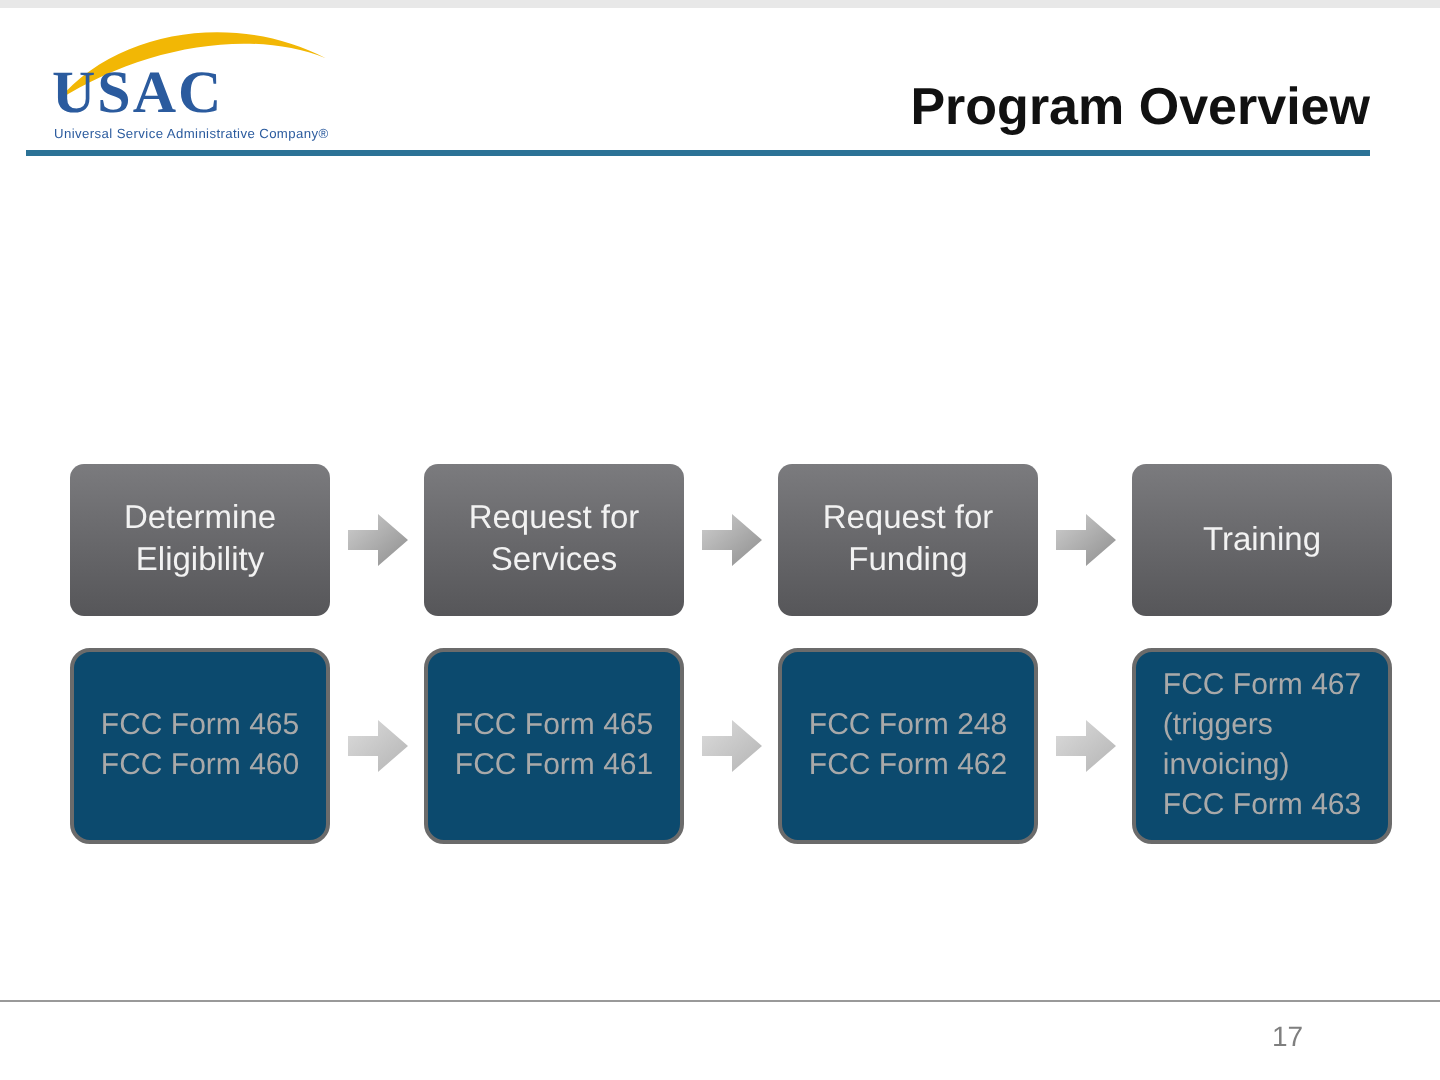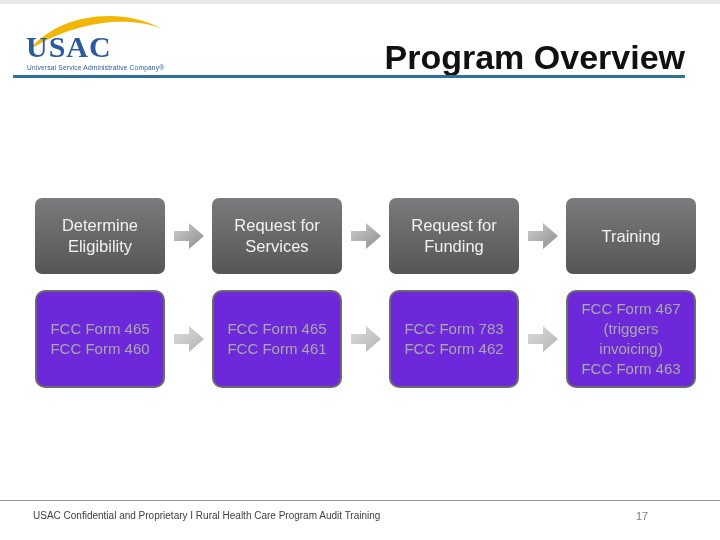--- a/index.html
+++ b/index.html
@@ -17,58 +17,58 @@
   }
   .logo-tagline{
     position:absolute;left:9px;top:56px;font-size:6.6px;color:#2B5B9E;
     white-space:nowrap;letter-spacing:0.2px;
   }
   .header-rule{
     position:absolute;left:13px;top:71px;width:672px;height:2.5px;
     background:#2B7296;
   }
   .slide-title{
-    position:absolute;right:35px;top:34px;font-size:34px;font-weight:bold;
+    position:absolute;right:35px;top:34px;font-size:26px;font-weight:bold;
     color:#111111;white-space:nowrap;
   }
   
   .section-heading{
     position:absolute;left:37px;top:104px;font-size:20px;font-weight:bold;
     color:#1F6FA8;white-space:nowrap;
   }
   
   .flow-grid{
-    position:absolute;left:35px;top:194px;display:grid;
+    position:absolute;left:35px;top:228px;display:grid;
     grid-template-columns:130px 47px 130px 47px 130px 47px 130px;
     grid-template-rows:76px 98px;row-gap:16px;
   }
   .step-box{
     background:linear-gradient(180deg,#7B7B7E 0%,#6A6A6D 45%,#565659 100%);
     border-radius:7px;color:#F2F2F2;font-size:16.5px;line-height:21px;
     display:flex;align-items:center;justify-content:center;text-align:center;
     white-space:pre-line;
   }
   .form-box{
-    background:#6d28d9;border:2.5px solid #6B6B6B;border-radius:10px;
+    background:#0c4a6e;border:2.5px solid #6B6B6B;border-radius:10px;
     color:#A9A9A9;font-size:15px;line-height:20px;
-    display:flex;align-items:center;justify-content:center;text-align:center;
+    display:flex;align-items:center;justify-content:center;
     white-space:pre-line;box-sizing:border-box;
   }
   .arrow-cell{display:flex;align-items:center;justify-content:center;}
   .arrow-cell svg{display:block;}
   
   .footer-rule{
     position:absolute;left:0;top:496px;width:720px;height:1px;background:#999999;
   }
   .footer-text{
     position:absolute;left:33px;top:506px;font-size:10px;color:#404040;
     white-space:nowrap;
   }
   .page-number{
-    position:absolute;left:636px;top:506px;font-size:11px;color:#7F7F7F;
+    position:absolute;left:636px;top:506px;font-size:14px;color:#7F7F7F;
   }
   .hidden-defs{position:absolute;width:0;height:0;overflow:hidden;}
 </style>
 </head>
 <body>
 
 <svg class="hidden-defs" aria-hidden="true">
   <defs>
     <linearGradient id="agrad-dark" x1="0%" y1="0%" x2="100%" y2="100%">
       <stop offset="0%" stop-color="#CFCFCF"></stop>
@@ -126,31 +126,30 @@
           <polygon points="0,8 15,8 15,0 30,13 15,26 15,18 0,18" fill="url(#agrad-light)"></polygon>
         </svg>
     </div>
     <div class="form-box">FCC Form 465
 FCC Form 461</div>
     <div class="arrow-cell">
       <svg width="30" height="26" viewBox="0 0 30 26">
           <polygon points="0,8 15,8 15,0 30,13 15,26 15,18 0,18" fill="url(#agrad-light)"></polygon>
         </svg>
     </div>
-    <div class="form-box">FCC Form 783
+    <div class="form-box">FCC Form 248
 FCC Form 462</div>
     <div class="arrow-cell">
       <svg width="30" height="26" viewBox="0 0 30 26">
           <polygon points="0,8 15,8 15,0 30,13 15,26 15,18 0,18" fill="url(#agrad-light)"></polygon>
         </svg>
     </div>
     <div class="form-box">FCC Form 467
 (triggers
 invoicing)
 FCC Form 463</div>
 
   </div>
 
   <div class="footer-rule"></div>
-  <div class="footer-text">USAC Confidential and Proprietary I Rural Health Care Program Audit Training</div>
   <div class="page-number">17</div>
 
 </div>
 
 </body></html>

